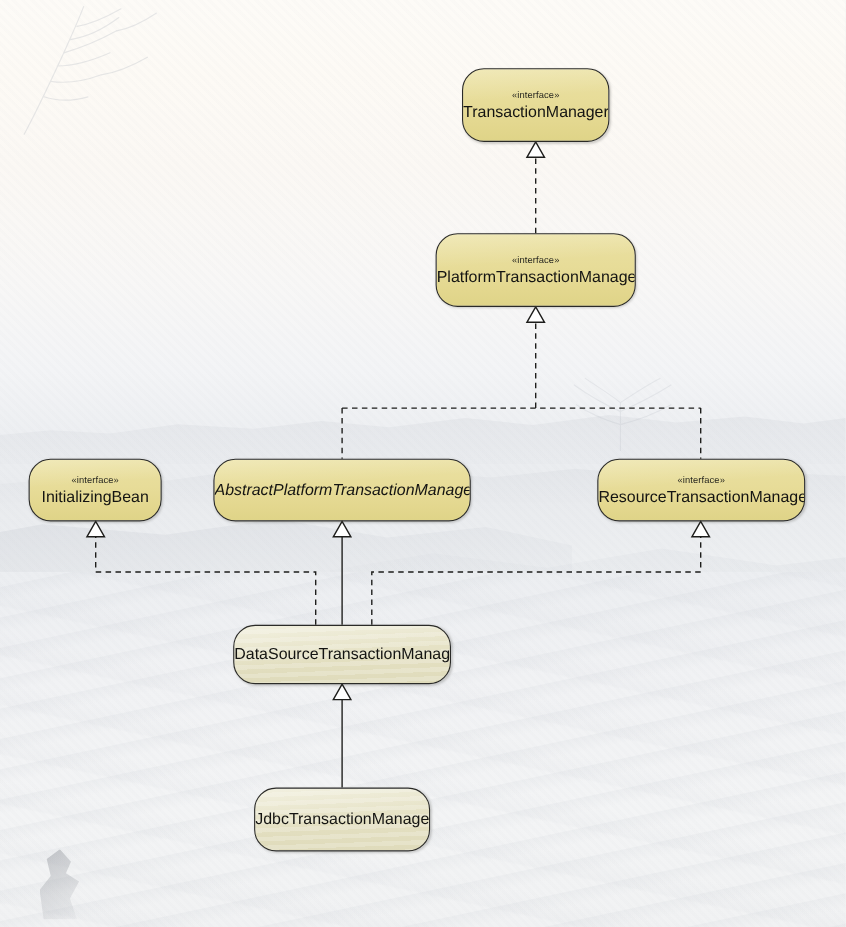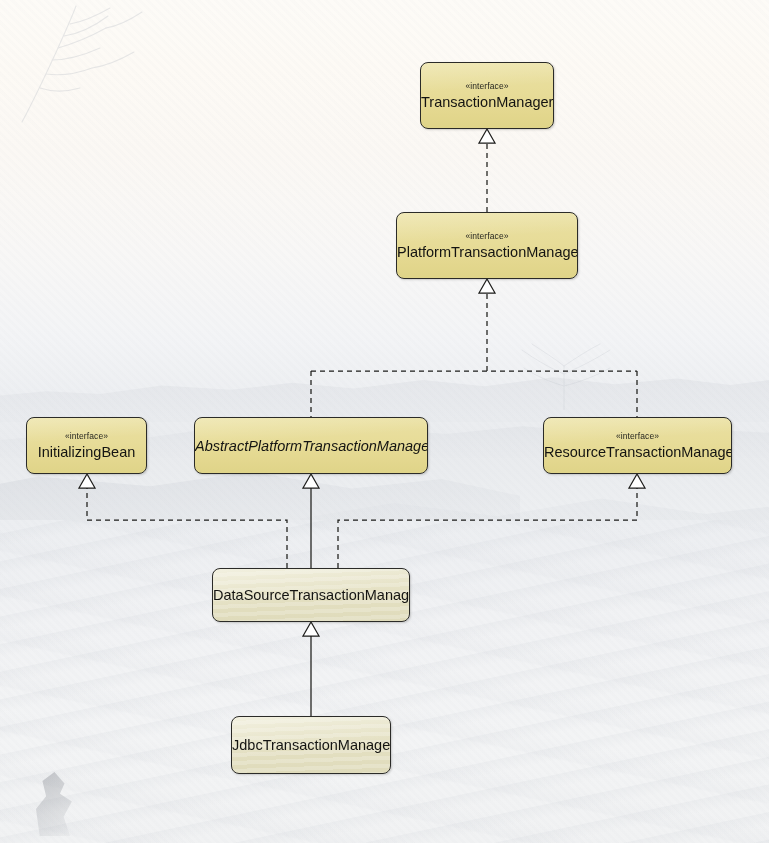--- a/index.html
+++ b/index.html
@@ -82,21 +82,21 @@
   }
 
   
   #edges{position:absolute;left:0;top:0;width:769px;height:843px;}
 
   
   .node{
     position:absolute;
     box-sizing:border-box;
     border:1.3px solid #2b2b28;
-    border-radius:8px;
+    border-radius:20px;
     display:flex;flex-direction:column;
     align-items:center;justify-content:center;
     text-align:center;
     color:#191917;
     overflow:hidden;
     box-shadow:1px 1px 2px rgba(60,60,55,.22);
   }
   .node.iface-fill{
     background:
       linear-gradient(176deg, rgba(255,253,236,.30) 0%, rgba(255,255,255,0) 40%),

